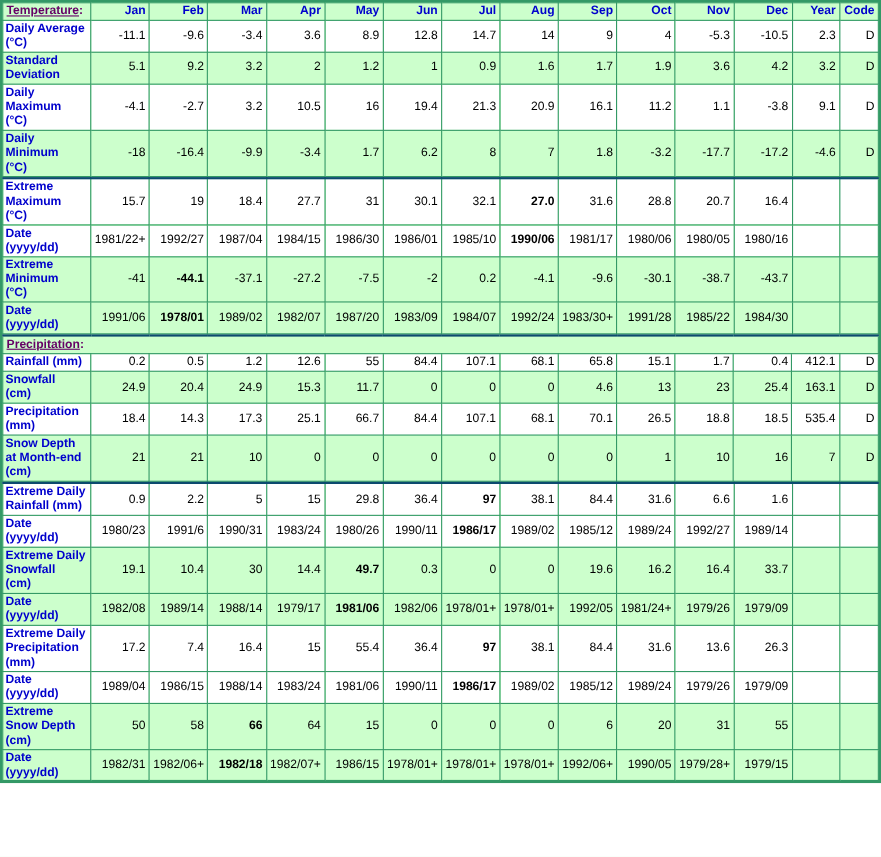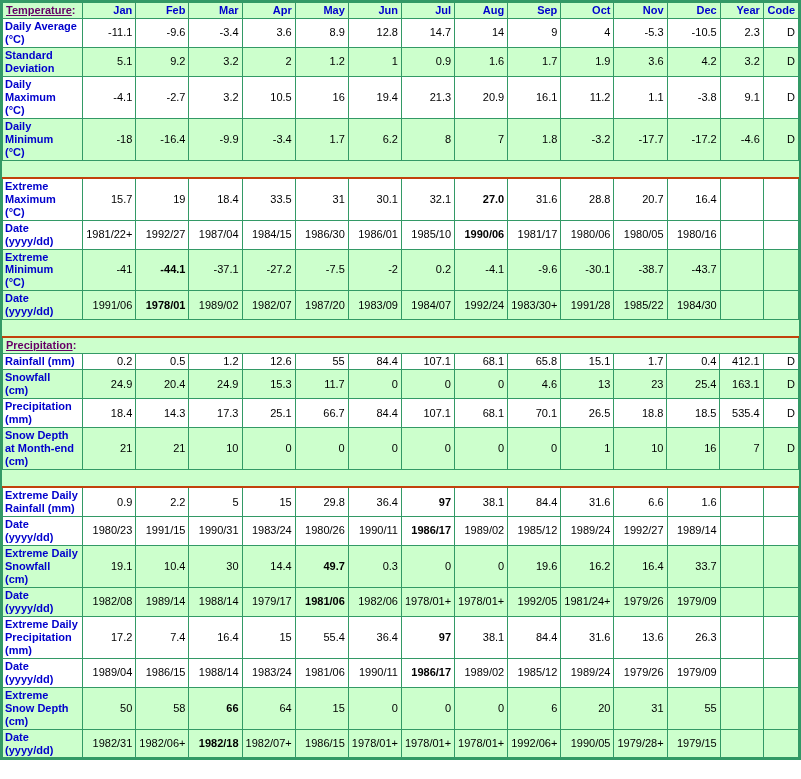--- a/index.html
+++ b/index.html
@@ -1,18 +1,18 @@
 <!DOCTYPE html>
 <html><head>
 <meta charset="utf-8">
 <style>
   html,body { margin:0; padding:0; background:#ffffff; font-family:"Liberation Sans", sans-serif; }
   .wrap { width:801px; border:2px solid #339966; box-sizing:border-box; background:#ccffcc; }
   table { border-collapse:collapse; table-layout:fixed; width:100%; }
-  .wrap table:not(:first-child) { border-top:2px solid #c2410c;margin-top:16px; }
+  .wrap table:not(:first-child) { border-top:2px solid #0c4a6e; }
   col.c-label { width:80px; }
   col.c-month { width:53px; }
   col.c-year  { width:43px; }
   col.c-code  { width:35px; }
   td {
     border:1px solid #339966;
     font-size:11px;
     color:#000000;
     padding:1px 3px;
     vertical-align:middle;
@@ -172,21 +172,21 @@
         <col class="c-code">
       </colgroup>
       <tbody>
         <tr class="white">
           <td class="label">Extreme
 Maximum
 (°C)</td>
           <td class="num">15.7</td>
           <td class="num">19</td>
           <td class="num">18.4</td>
-          <td class="num">33.5</td>
+          <td class="num">27.7</td>
           <td class="num">31</td>
           <td class="num">30.1</td>
           <td class="num">32.1</td>
           <td class="num bold">27.0</td>
           <td class="num">31.6</td>
           <td class="num">28.8</td>
           <td class="num">20.7</td>
           <td class="num">16.4</td>
           <td class="num"></td>
           <td class="num"></td>
@@ -378,21 +378,21 @@
           <td class="num">31.6</td>
           <td class="num">6.6</td>
           <td class="num">1.6</td>
           <td class="num"></td>
           <td class="num"></td>
         </tr>
         <tr class="white">
           <td class="label">Date
 (yyyy/dd)</td>
           <td class="num">1980/23</td>
-          <td class="num">1991/15</td>
+          <td class="num">1991/6</td>
           <td class="num">1990/31</td>
           <td class="num">1983/24</td>
           <td class="num">1980/26</td>
           <td class="num">1990/11</td>
           <td class="num bold">1986/17</td>
           <td class="num">1989/02</td>
           <td class="num">1985/12</td>
           <td class="num">1989/24</td>
           <td class="num">1992/27</td>
           <td class="num">1989/14</td>

